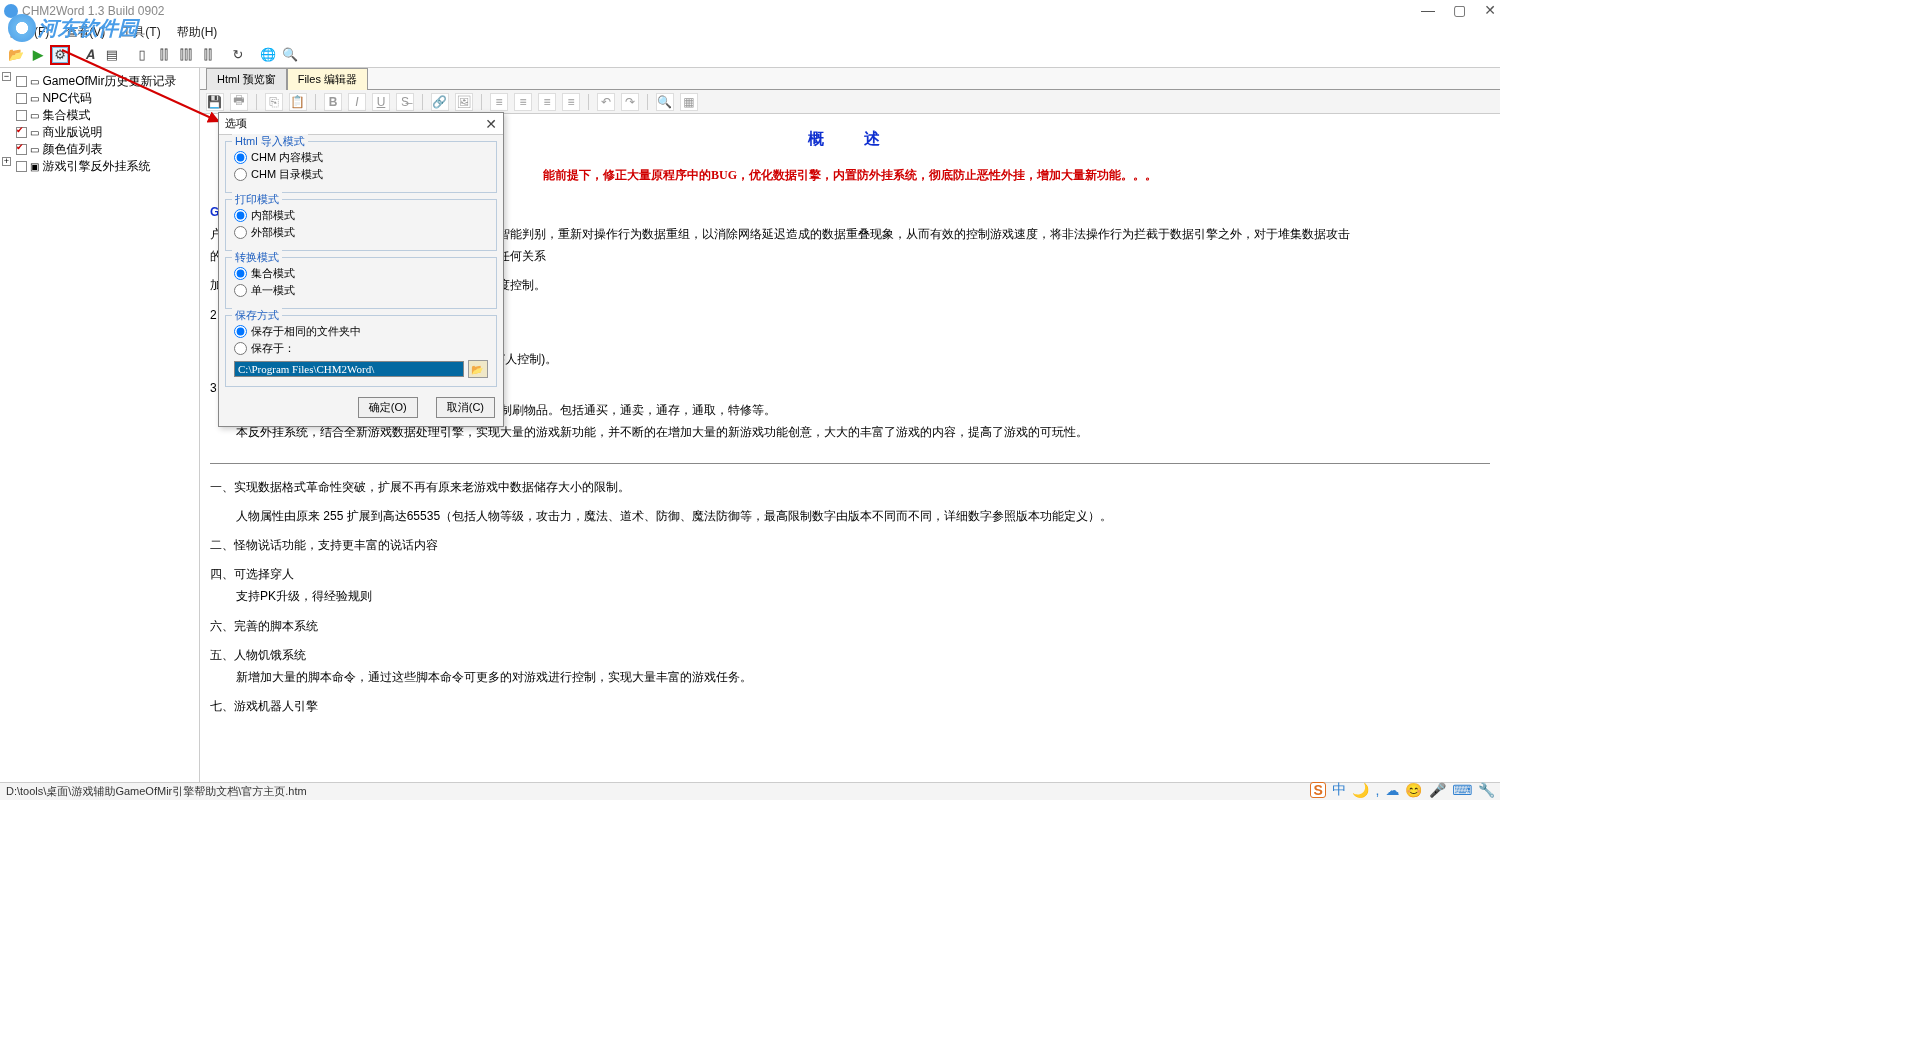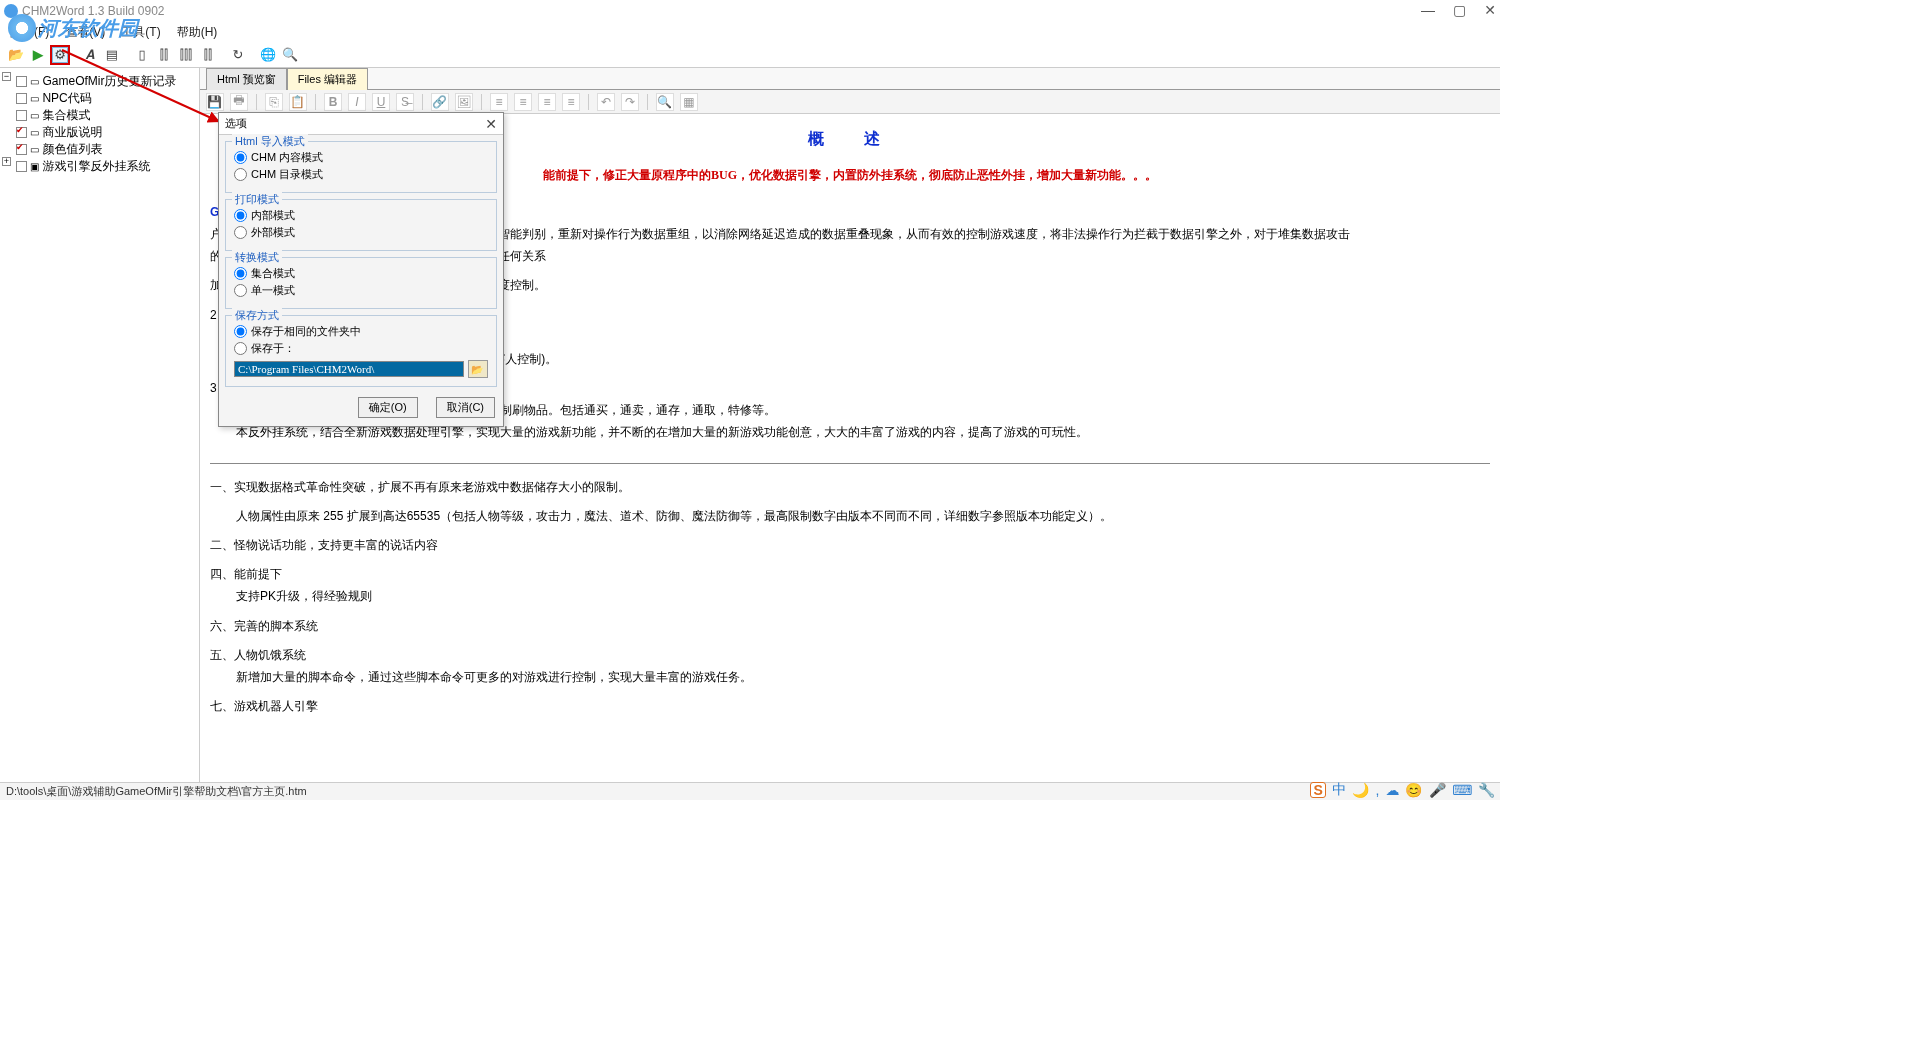--- a/index.html
+++ b/index.html
@@ -212,21 +212,21 @@
       <p class="sect">2、麻痹穿人</p>
       <p class="indent">麻痹攻击、麻痹魔法、麻痹跑、麻痹走控制。</p>
       <p class="indent">穿人控制(可选择穿人、穿怪、穿NPC、攻城区域穿人控制)。</p>
       <p class="sect">3、脚本控制</p>
       <p class="indent">完善脚本处理机制，杜绝利用脚本跳转绕过命令控制刷物品。包括通买，通卖，通存，通取，特修等。</p>
       <p class="indent">本反外挂系统，结合全新游戏数据处理引擎，实现大量的游戏新功能，并不断的在增加大量的新游戏功能创意，大大的丰富了游戏的内容，提高了游戏的可玩性。</p>
       <hr>
       <p>一、实现数据格式革命性突破，扩展不再有原来老游戏中数据储存大小的限制。</p>
       <p class="indent sect">人物属性由原来 255 扩展到高达65535（包括人物等级，攻击力，魔法、道术、防御、魔法防御等，最高限制数字由版本不同而不同，详细数字参照版本功能定义）。</p>
       <p class="sect">二、怪物说话功能，支持更丰富的说话内容</p>
-      <p class="sect">四、能前提下</p>
+      <p class="sect">四、可选择穿人</p>
       <p class="indent">支持PK升级，得经验规则</p>
       <p class="sect">六、完善的脚本系统</p>
       <p class="sect">五、人物饥饿系统</p>
       <p class="indent">新增加大量的脚本命令，通过这些脚本命令可更多的对游戏进行控制，实现大量丰富的游戏任务。</p>
       <p class="sect">七、游戏机器人引擎</p>
     </div>
   </div>
 </div>
 
 <div class="dialog">

